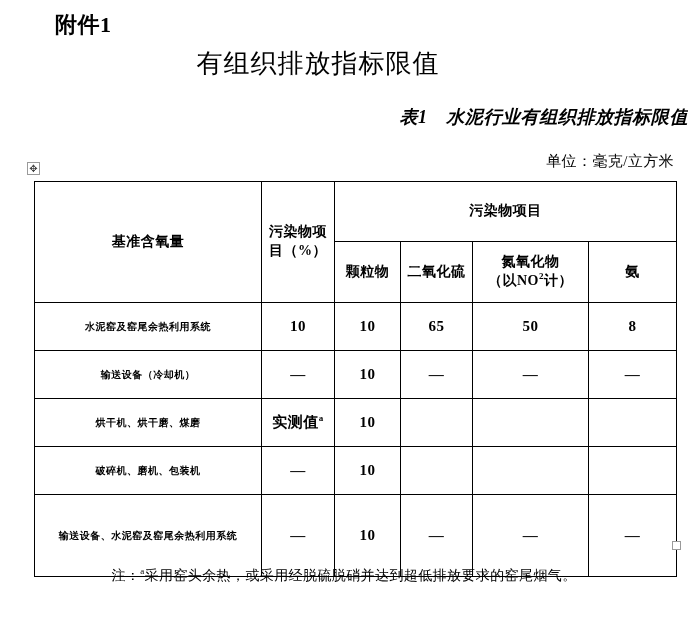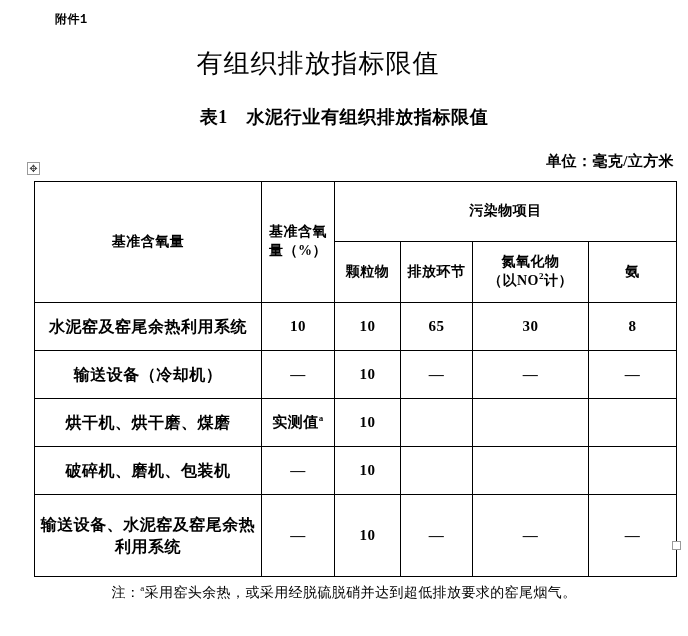--- a/index.html
+++ b/index.html
@@ -14,55 +14,55 @@
     font-family: "Liberation Serif", "DejaVu Serif", serif;
     color: #000000;
     overflow: hidden;
   }
 
   
   .attachment-label {
     position: absolute;
     left: 55px;
     top: 14px;
-    font-size: 12px;
+    font-size: 22px;
     font-weight: bold;
     letter-spacing: 0.5px;
     line-height: 1;
-    font-family: Liberation Mono, monospace;
   }
 
   .doc-title {
     position: absolute;
     left: 0;
     top: 48px;
     width: 636px;
     text-align: center;
     font-size: 26px;
     line-height: 1.25;
     letter-spacing: 1px;
   }
 
   .table-caption {
     position: absolute;
     left: 0;
     top: 105px;
     width: 688px;
-    text-align: center;
+    text-align: right;
     font-size: 18px;
     font-weight: bold;
     letter-spacing: 0.6px;
+    font-style: italic;
   }
 
   .unit-note {
     position: absolute;
     right: 14px;
     top: 152px;
     font-size: 15px;
-    font-weight: bold;
+    font-weight: normal;
     letter-spacing: 0.4px;
   }
 
   
   .table-move-handle {
     position: absolute;
     left: 27px;
     top: 162px;
     width: 13px;
     height: 13px;
@@ -118,37 +118,37 @@
   .col-nox     { width: 116px; }
   .col-nh3     { width: 88px; }
 
   .th-stage   { height: 111px; }
   .th-group   { height: 55px; font-size: 14px; font-weight: normal; }
   .th-sub     { height: 56px; }
 
   .data-row td { height: 43px; }
   .data-row.tall td { height: 77px; }
 
-  .stage-cell { font-size: 16px; }
+  .stage-cell { font-size: 10px; }
   .value-cell { font-size: 15px; }
 
   sup {
     font-size: 9px;
     vertical-align: super;
     line-height: 0;
     font-family: "Liberation Serif", serif;
   }
 
   .nox-label { display: block; }
 
   
   .footnote {
     position: absolute;
     left: 0;
-    top: 584px;
+    top: 567px;
     width: 688px;
     text-align: center;
     font-size: 14px;
     letter-spacing: 0.4px;
   }
 </style>
 </head>
 <body>
 
 <div class="attachment-label">附件1</div>
@@ -168,40 +168,40 @@
     <col class="col-stage">
       <col class="col-oxygen">
       <col class="col-pm">
       <col class="col-so2">
       <col class="col-nox">
       <col class="col-nh3">
   </colgroup>
   <thead>
     <tr>
       <th class="th-stage" rowspan="2">基准含氧量</th>
-      <th class="th-stage" rowspan="2">基准含氧量（%）</th>
+      <th class="th-stage" rowspan="2">污染物项目（%）</th>
       <th class="th-group" colspan="4">污染物项目</th>
     </tr>
     <tr>
       <th class="th-sub">颗粒物</th>
-      <th class="th-sub">排放环节</th>
+      <th class="th-sub">二氧化硫</th>
       <th class="th-sub">
         <span class="nox-label">氮氧化物</span>
         <span class="nox-label"><span>（以NO</span><sup>2</sup><span>计）</span></span>
       </th>
       <th class="th-sub">氨</th>
     </tr>
   </thead>
   <tbody>
     <tr class="data-row">
       <td class="stage-cell">水泥窑及窑尾余热利用系统</td>
       <td class="value-cell"><span>10</span><sup></sup></td>
       <td class="value-cell">10</td>
       <td class="value-cell">65</td>
-      <td class="value-cell">30</td>
+      <td class="value-cell">50</td>
       <td class="value-cell">8</td>
     </tr>
     <tr class="data-row">
       <td class="stage-cell">输送设备（冷却机）</td>
       <td class="value-cell"><span>—</span><sup></sup></td>
       <td class="value-cell">10</td>
       <td class="value-cell">—</td>
       <td class="value-cell">—</td>
       <td class="value-cell">—</td>
     </tr>

